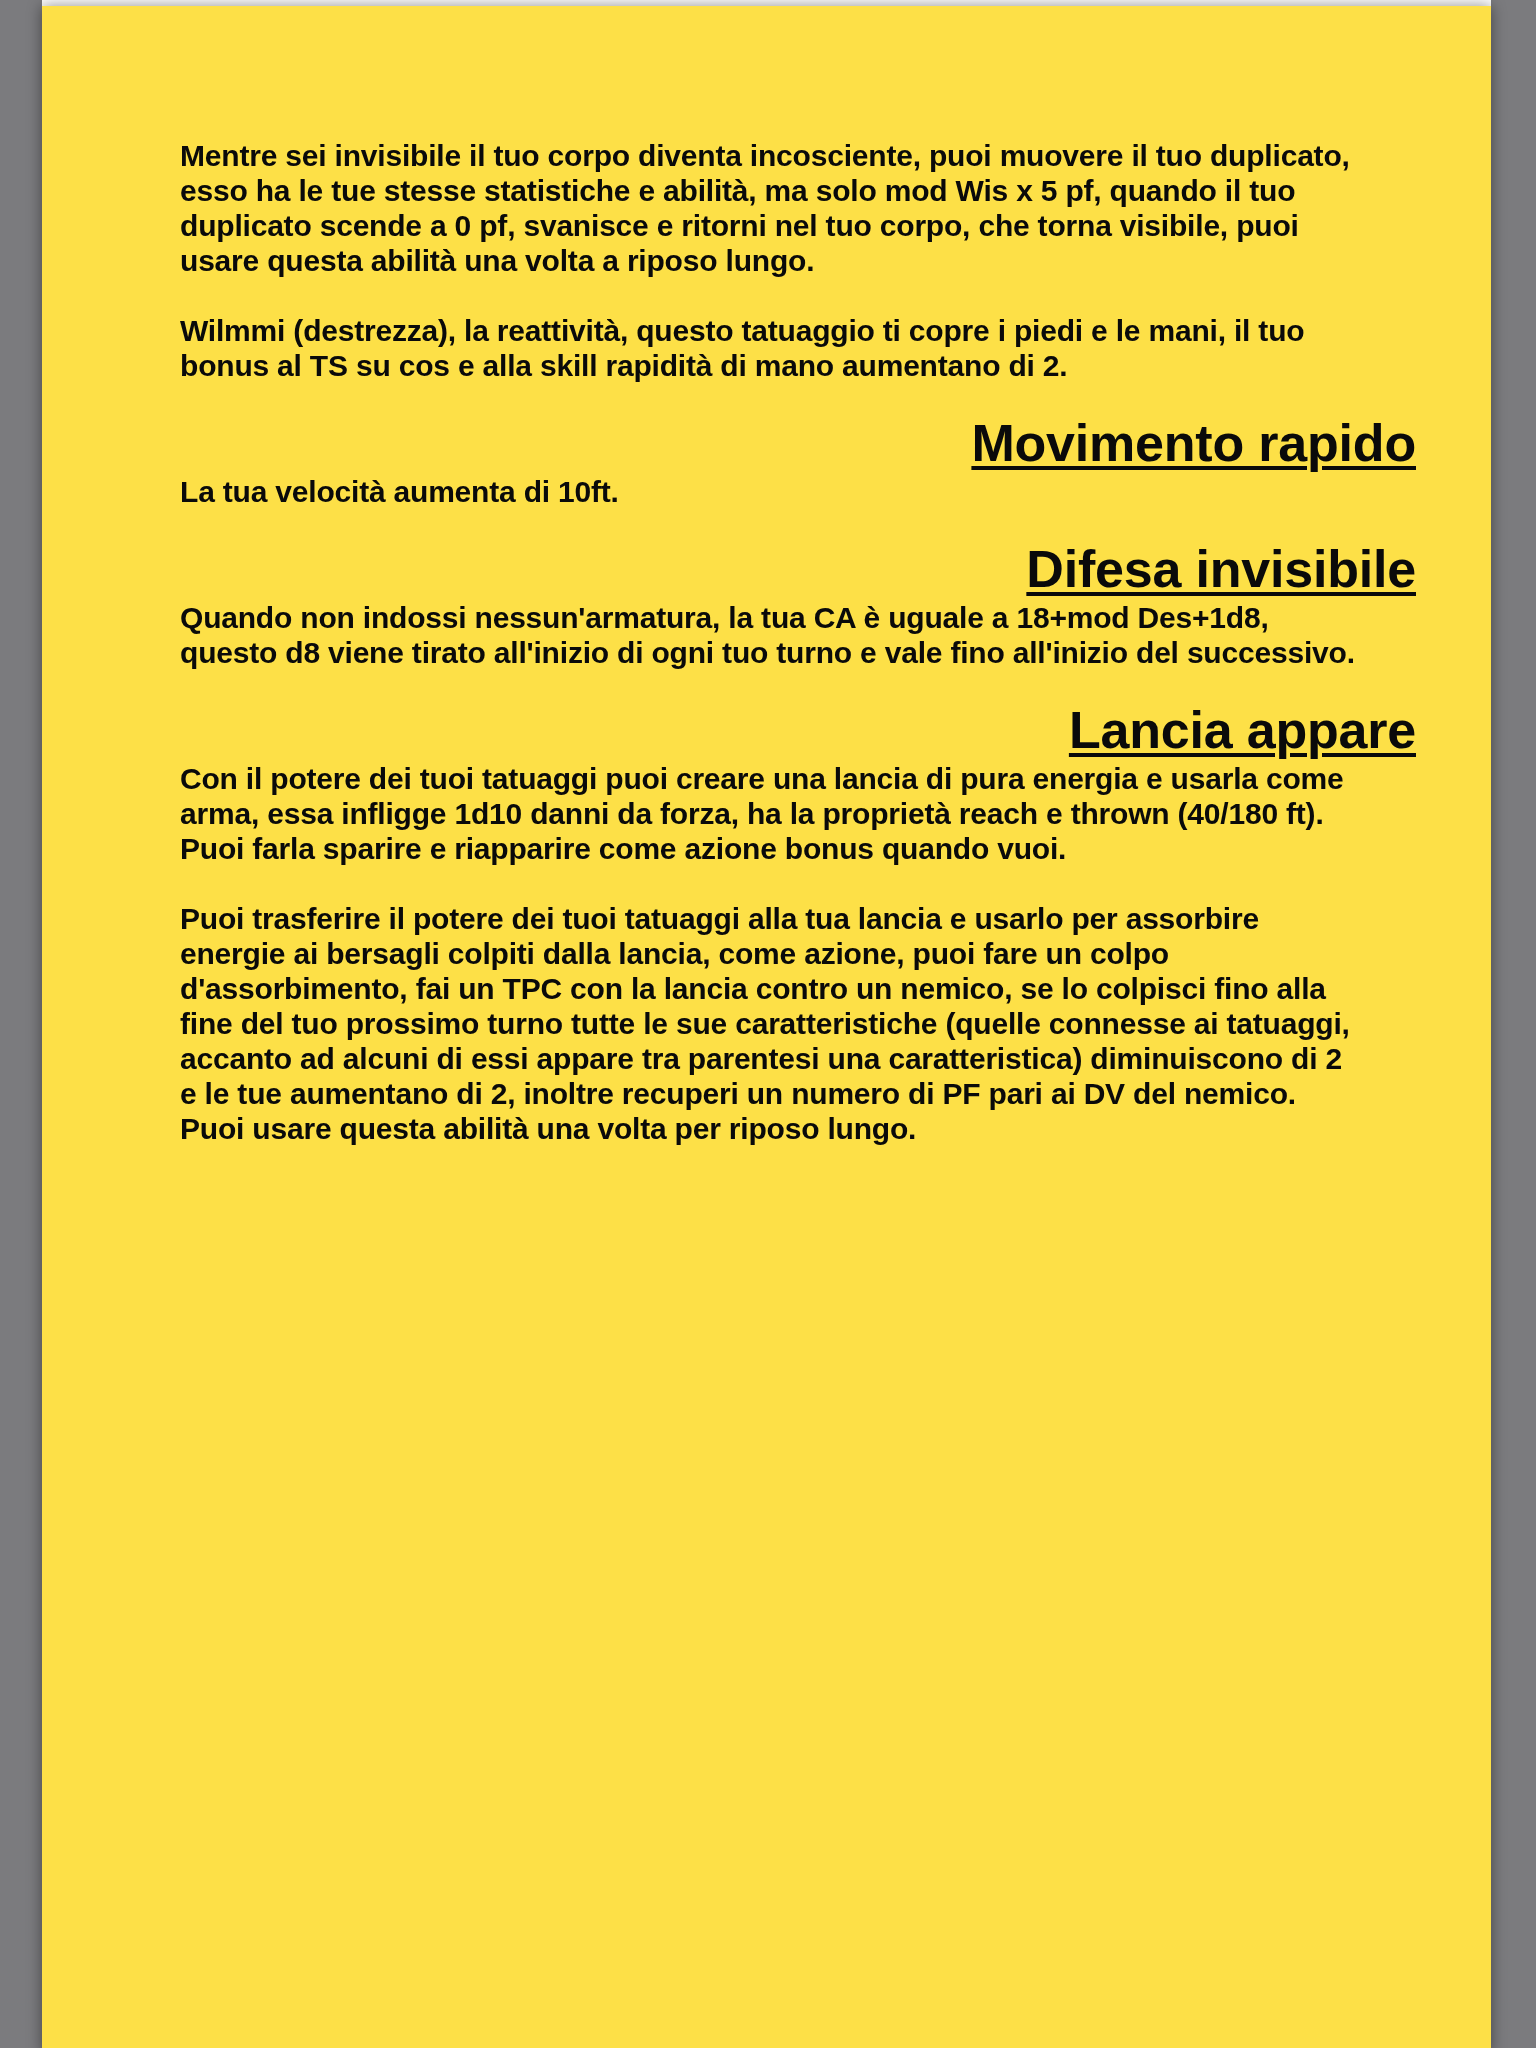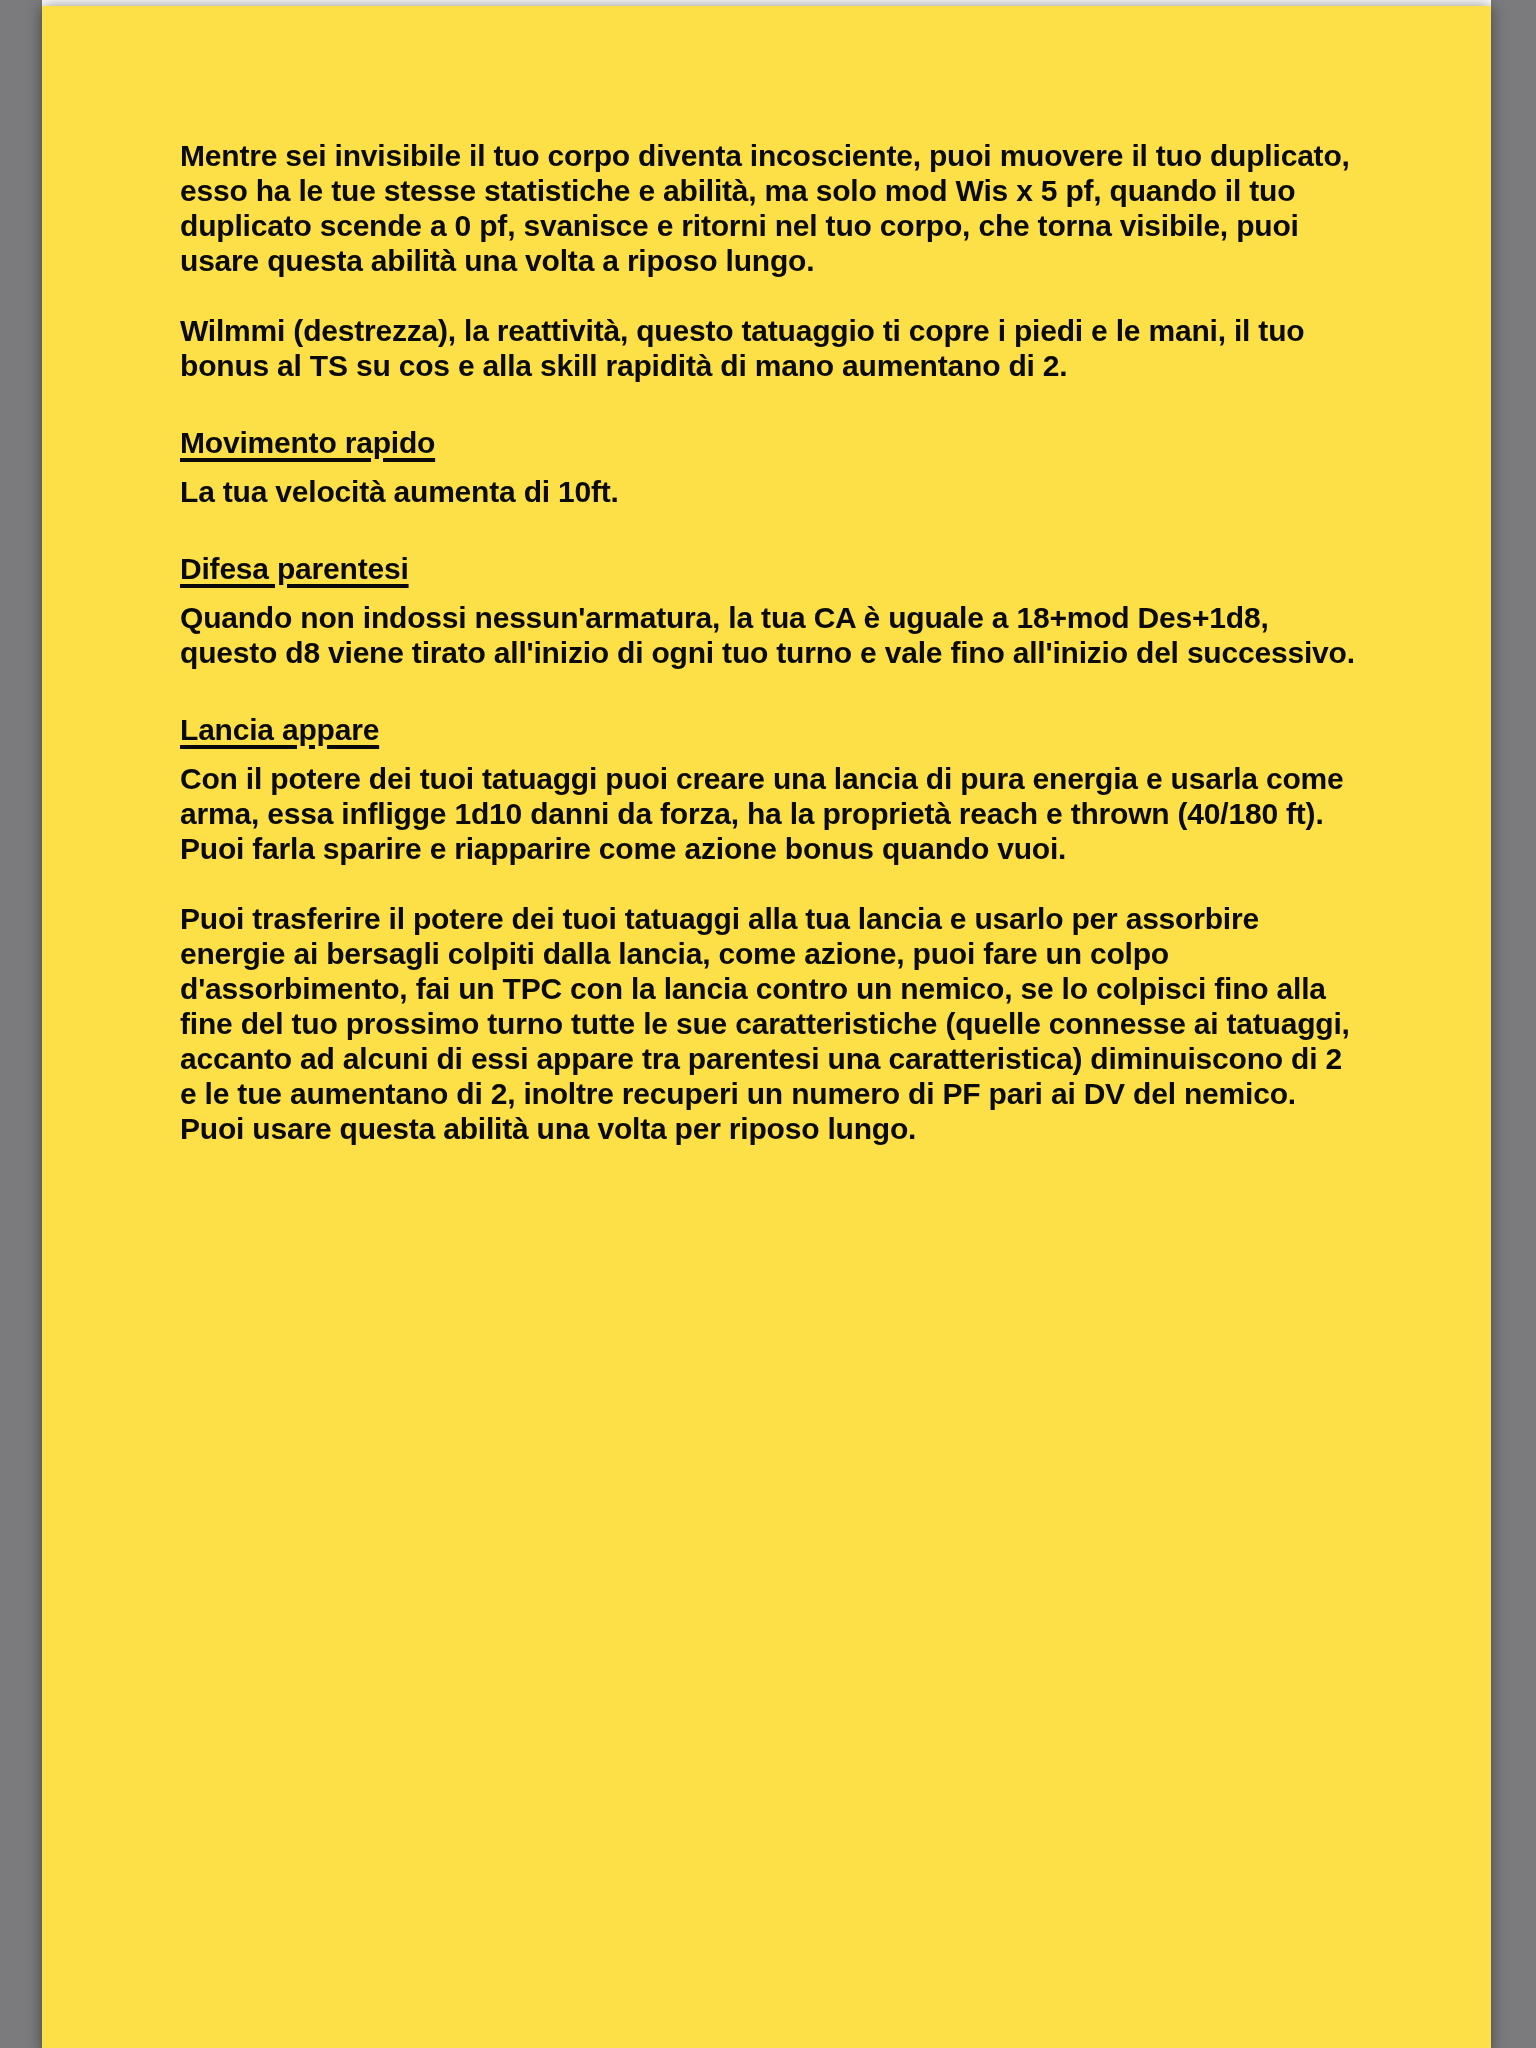--- a/index.html
+++ b/index.html
@@ -42,28 +42,29 @@
   }
   .content p.body {
     font-size: 30px;
     line-height: 35px;
     font-weight: bold;
     margin: 0 0 35px 0;
     white-space: pre-line;
     letter-spacing: -0.2px;
   }
   .content h2.heading {
-    font-size: 30px;
+    font-size: 52px;
     line-height: 50px;
     font-weight: bold;
     margin: 34px 0 6px 0;
     text-decoration: underline;
     text-decoration-thickness: 4px;
     text-underline-offset: 5px;
     letter-spacing: -0.2px;
+    text-align: right;
   }
 </style>
 </head>
 <body>
 
 <div class="viewer">
   <div class="gutter left"></div>
 
   <div class="paper">
     <div class="content">
@@ -75,21 +76,21 @@
 
       <p class="body">Wilmmi (destrezza), la reattività, questo tatuaggio ti copre i piedi e le mani, il tuo
 bonus al TS su cos e alla skill rapidità di mano aumentano di 2.</p>
 
       <section>
         <h2 class="heading">Movimento rapido</h2>
         <p class="body">La tua velocità aumenta di 10ft.</p>
       </section>
 
       <section>
-        <h2 class="heading">Difesa parentesi</h2>
+        <h2 class="heading">Difesa invisibile</h2>
         <p class="body">Quando non indossi nessun'armatura, la tua CA è uguale a 18+mod Des+1d8,
 questo d8 viene tirato all'inizio di ogni tuo turno e vale fino all'inizio del successivo.</p>
       </section>
 
       <section>
         <h2 class="heading">Lancia appare</h2>
         <p class="body">Con il potere dei tuoi tatuaggi puoi creare una lancia di pura energia e usarla come
 arma, essa infligge 1d10 danni da forza, ha la proprietà reach e thrown (40/180 ft).
 Puoi farla sparire e riapparire come azione bonus quando vuoi.</p>
       </section>

